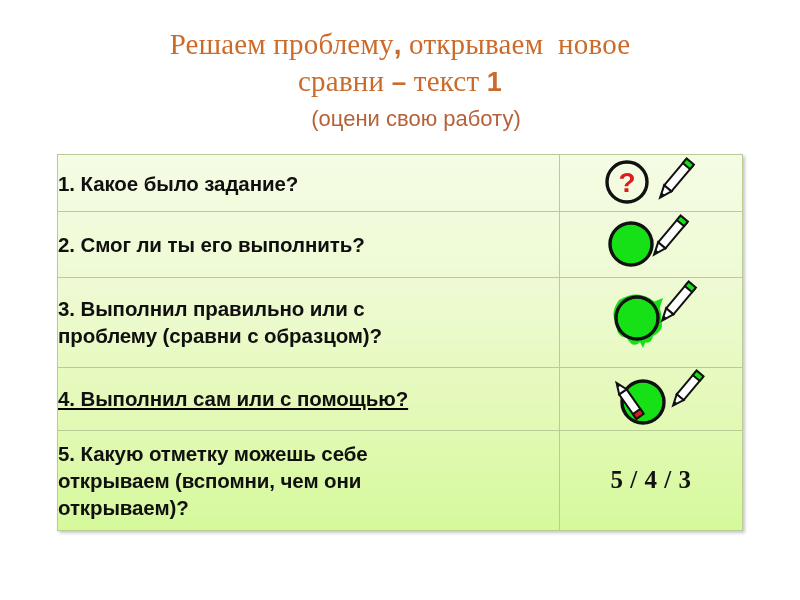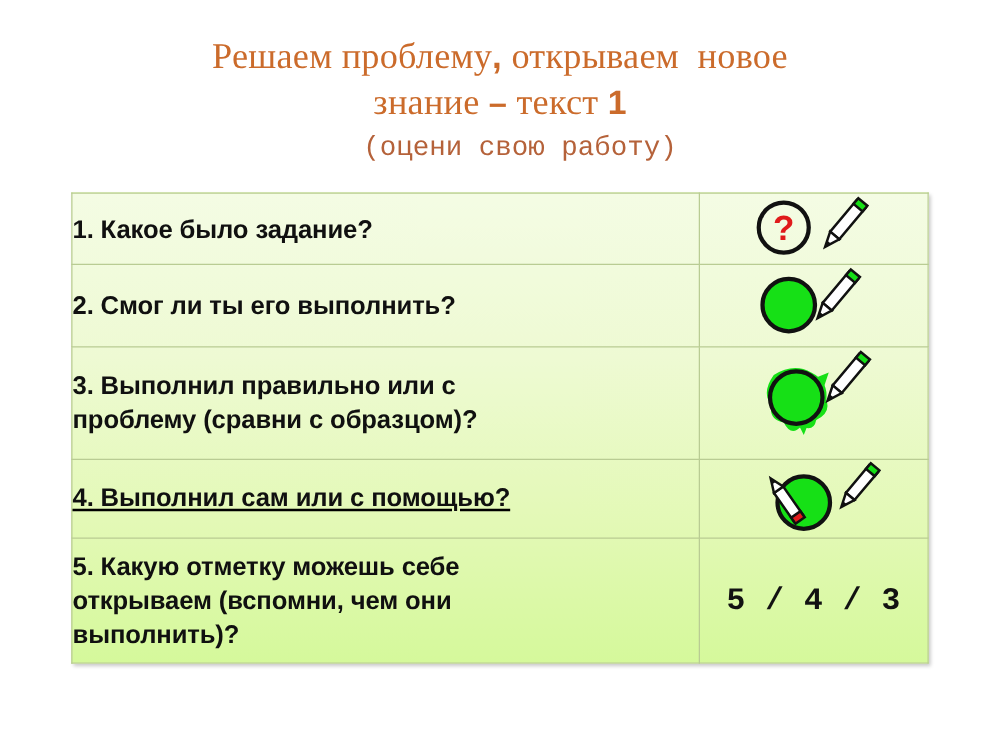--- a/index.html
+++ b/index.html
@@ -40,21 +40,21 @@
     font-family: "Liberation Sans", sans-serif;
     font-weight: bold;
     font-size: 26px;
   }
   .title-line .num-bold {
     font-family: "Liberation Sans", sans-serif;
     font-weight: bold;
     font-size: 27px;
   }
   #subtitle {
-    font-family: Liberation Mono, monospace;
+    font-family: Liberation Sans, sans-serif;
     color: #b5623a;
     font-size: 22px;
     line-height: 30px;
     margin-top: 3px;
     padding-left: 32px;
   }
 
   
   #assessment-table {
     position: absolute;
@@ -88,21 +88,21 @@
     text-align: center;
   }
   .icon-wrap {
     position: relative;
     width: 120px;
     height: 100%;
     margin: 0 auto;
     display: block;
   }
   .mark-text {
-    font-family: Liberation Mono, monospace;
+    font-family: Liberation Serif, serif;
     font-weight: bold;
     font-size: 25px;
     color: #121212;
     letter-spacing: 0.5px;
   }
 
   
   #row-1 { height: 56px; }
   #row-2 { height: 64px; }
   #row-3 { height: 88px; }
@@ -110,21 +110,21 @@
   #row-5 { height: 98px; }
 
   svg { display: block; }
 </style>
 </head>
 <body>
 
 <div id="title-block">
   <div class="title-line"><span>Решаем проблему</span><span class="comma-bold">,</span><span> открываем  новое</span></div>
 
-  <div class="title-line"><span>знание </span><span class="dash-bold">–</span><span> текст </span><span class="num-bold">1</span></div>
+  <div class="title-line"><span>сравни </span><span class="dash-bold">–</span><span> текст </span><span class="num-bold">1</span></div>
 
   <div id="subtitle">(оцени свою работу)</div>
 </div>
 
 <table id="assessment-table">
   <tbody>
 
     <tr id="row-1">
       <td class="q-cell">
         <div>1. Какое было задание?</div>
@@ -218,21 +218,21 @@
             </g>
           </svg>
         </span>
       </td>
     </tr>
 
     <tr id="row-5">
       <td class="q-cell">
         <div>5. Какую отметку можешь себе</div>
         <div>открываем (вспомни, чем они</div>
-        <div>выполнить)?</div>
+        <div>открываем)?</div>
       </td>
       <td class="icon-cell">
         <span class="mark-text">5 / 4 / 3</span>
       </td>
     </tr>
 
   </tbody>
 </table>
 
 </body></html>

